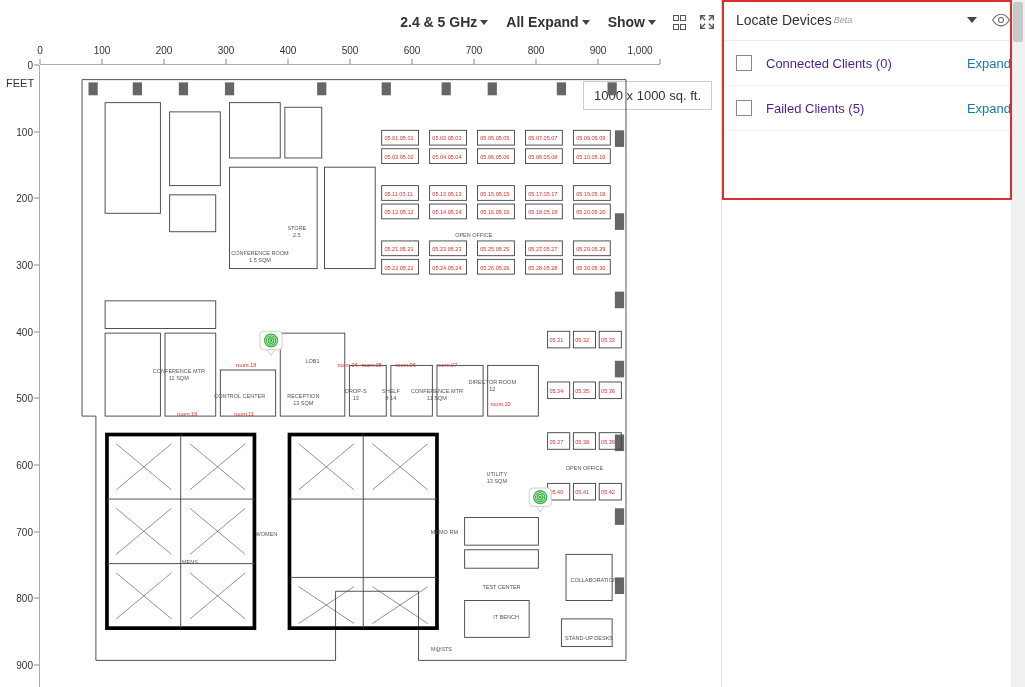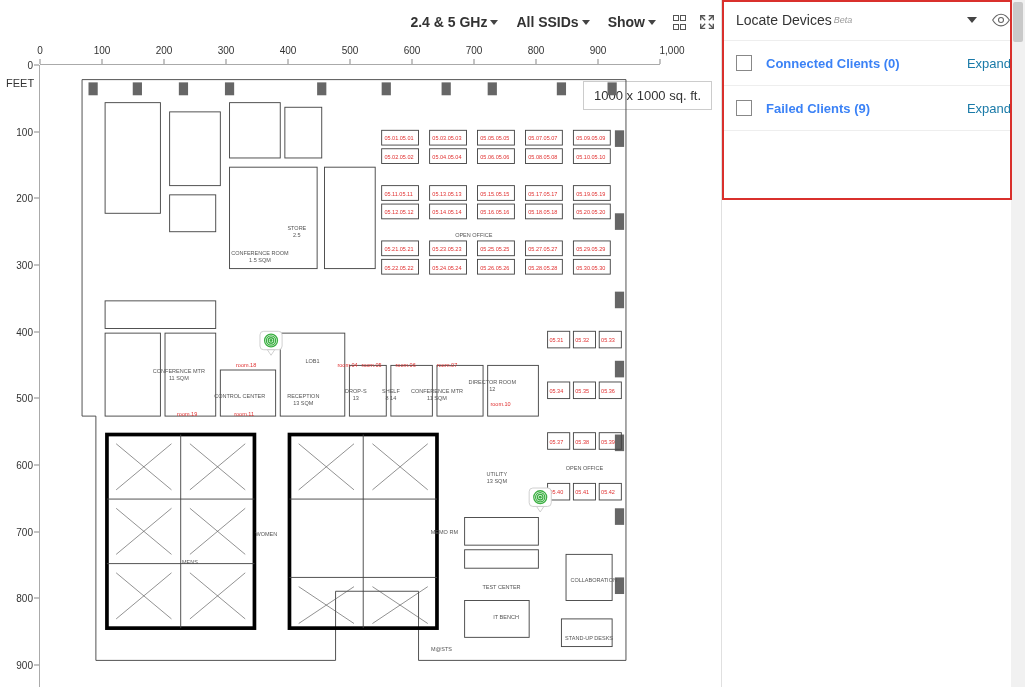--- a/index.html
+++ b/index.html
@@ -160,21 +160,21 @@
 
     .list-row {
       display: flex; align-items: center;
       padding: 14px;
       border-bottom: 1px solid #eee;
       font-size: 13px;
     }
     .cbx {
       width: 16px; height: 16px; border: 1.5px solid #888; background:#fff; margin-right: 14px;
     }
-    .list-label { color: #3b82f6; font-weight: bold; }
+    .list-label { color: #4c1d95; }
     .list-action { color: #1a7aa8; cursor: pointer; }
 
     .right-scrollbar {
       position: absolute; right: 0; top: 0; width: 14px; height: 100%;
       background: #f1f1f1;
     }
     .right-scrollbar .thumb {
       position: absolute; right: 2px; top: 2px; width: 10px; height: 40px;
       background: #c9c9c9; border-radius: 2px;
     }
@@ -183,21 +183,21 @@
 <body>
 
 <div class="main-area">
 
   <div class="toolbar">
     <span class="dropdown">
       <span>2.4 &amp; 5 GHz</span>
       <span class="caret"></span>
     </span>
     <span class="dropdown">
-      <span>All SSIDs</span>
+      <span>All Expand</span>
       <span class="caret"></span>
     </span>
     <span class="dropdown">
       <span>Show</span>
       <span class="caret"></span>
     </span>
     <span class="fit-icon">
       <span></span>
         <span></span>
         <span></span>
@@ -225,21 +225,21 @@
       <div class="tick" style="left: 310px;">500</div>
       <div class="tickmark" style="left: 310px;"></div>
       <div class="tick" style="left: 372px;">600</div>
       <div class="tickmark" style="left: 372px;"></div>
       <div class="tick" style="left: 434px;">700</div>
       <div class="tickmark" style="left: 434px;"></div>
       <div class="tick" style="left: 496px;">800</div>
       <div class="tickmark" style="left: 496px;"></div>
       <div class="tick" style="left: 558px;">900</div>
       <div class="tickmark" style="left: 558px;"></div>
-      <div class="tick" style="left: 632px;">1,000</div>
+      <div class="tick" style="left: 600px;">1,000</div>
       <div class="tickmark" style="left: 620px;"></div>
     </div>
   <div class="ruler-left" id="ruler-left">
       <div class="tick" style="top: 0px;">0</div>
       <div class="tickmark" style="top: 0px;"></div>
       <div class="tick" style="top: 66.6667px;">100</div>
       <div class="tickmark" style="top: 66.6667px;"></div>
       <div class="tick" style="top: 133.333px;">200</div>
       <div class="tickmark" style="top: 133.333px;"></div>
       <div class="tick" style="top: 200px;">300</div>
@@ -511,19 +511,19 @@
 
   <div class="list-row">
     <span class="cbx"></span>
     <span class="list-label">Connected Clients (0)</span>
     <span class="spacer"></span>
     <span class="list-action">Expand</span>
   </div>
 
   <div class="list-row">
     <span class="cbx"></span>
-    <span class="list-label">Failed Clients (9)</span>
+    <span class="list-label">Failed Clients (5)</span>
     <span class="spacer"></span>
     <span class="list-action">Expand</span>
   </div>
 
   <div class="right-highlight"></div>
 </div>
 
 </body></html>

